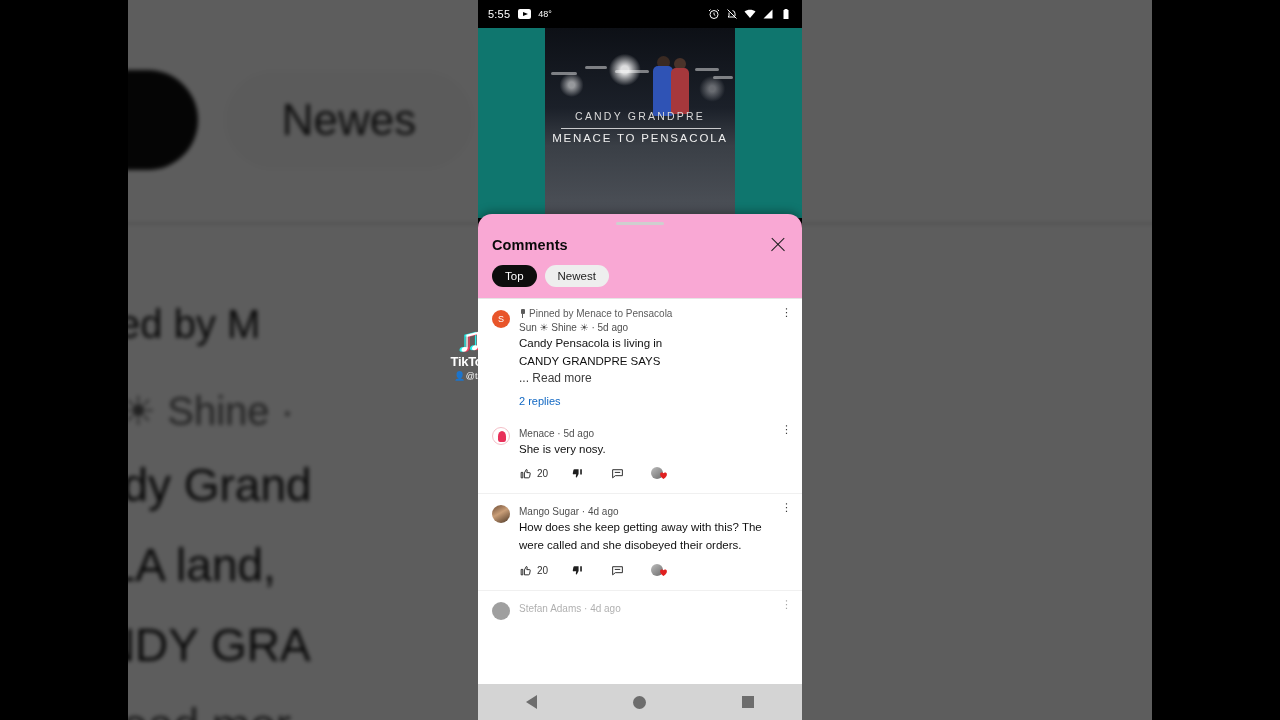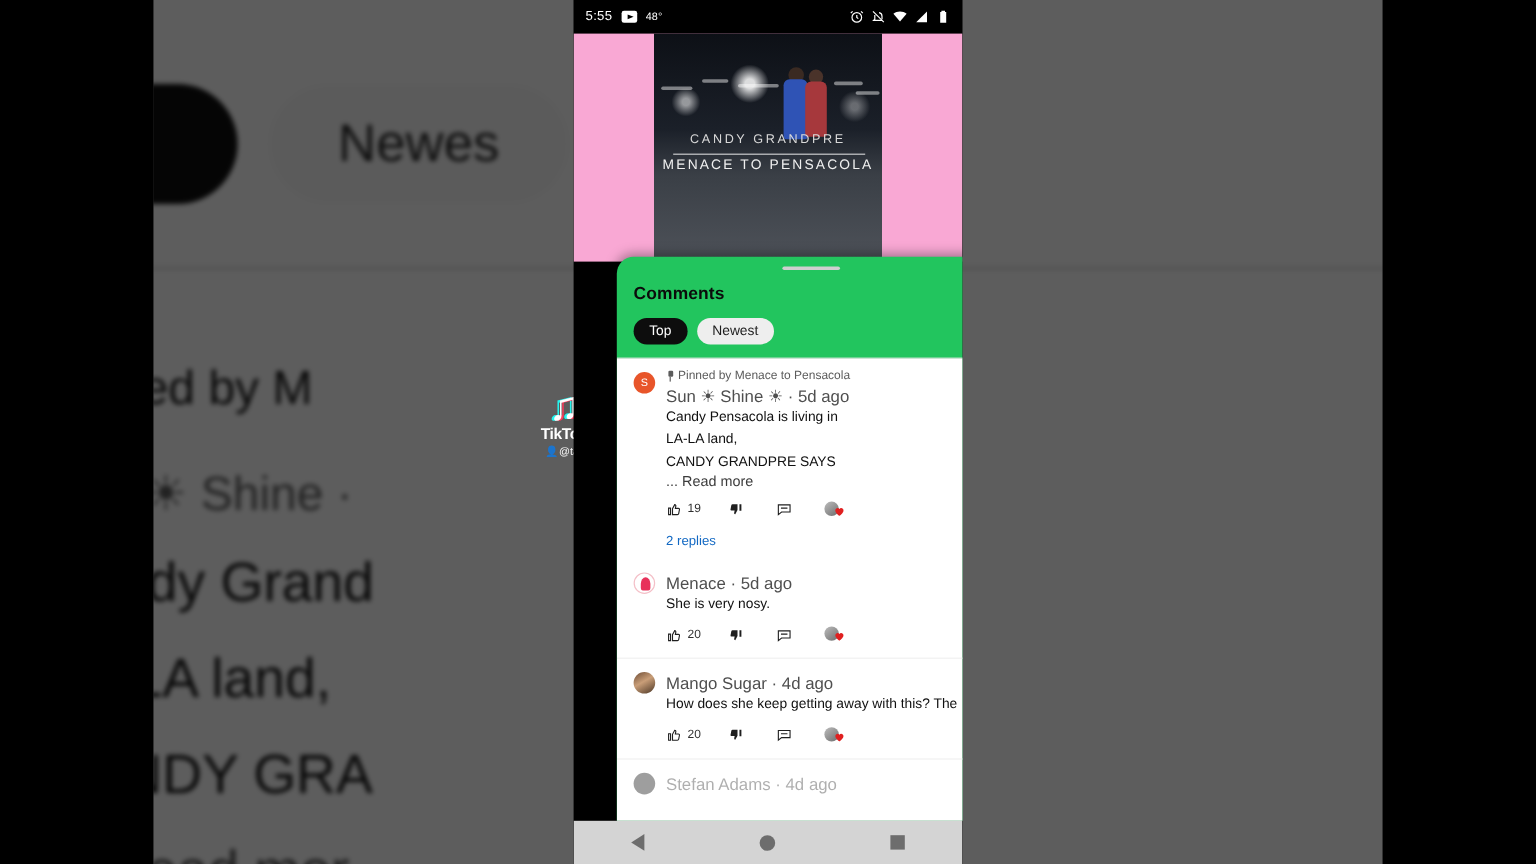--- a/index.html
+++ b/index.html
@@ -56,21 +56,21 @@
 
   .statusbar { position:relative; height:28px; background:#000; color:#fff; display:flex; align-items:center; padding:0 10px;}
   .sb-time { font-size:11px; letter-spacing:.2px; }
   .sb-yt { width:13px; height:10px; background:#fff; border-radius:2px; margin-left:8px; position:relative;}
   .sb-yt:after{ content:""; position:absolute; left:5px; top:2.5px; border-left:5px solid #000; border-top:2.5px solid transparent; border-bottom:2.5px solid transparent;}
   .sb-temp { font-size:9px; margin-left:7px; }
   .sb-right { margin-left:auto; display:flex; align-items:center; gap:6px; }
   .ico { width:12px; height:12px; display:block; }
 
   
-  .video { position:relative; height:190px; background:#f9a8d4; }
+  .video { position:relative; height:190px; background:#0f766e; }
   .video-frame {
     position:absolute; left:67px; top:0; width:190px; height:190px;
     background:
       radial-gradient(circle at 42% 22%, rgba(255,255,255,.85) 0 4px, rgba(255,255,255,0) 16px),
       radial-gradient(circle at 14% 30%, rgba(255,255,255,.55) 0 3px, rgba(255,255,255,0) 12px),
       radial-gradient(circle at 88% 32%, rgba(255,255,255,.35) 0 3px, rgba(255,255,255,0) 13px),
       linear-gradient(180deg,#0d1016 0%, #1b2029 42%, #3a3f46 62%, #4e5259 100%);
     overflow:hidden;
   }
   .v-person-a { position:absolute; left:108px; top:38px; width:20px; height:50px; background:#2f53b5; border-radius:5px 5px 2px 2px;}
@@ -78,23 +78,22 @@
   .v-head-a { position:absolute; left:112px; top:28px; width:13px; height:13px; background:#3a2a22; border-radius:50%;}
   .v-head-b { position:absolute; left:129px; top:30px; width:12px; height:12px; background:#4a332a; border-radius:50%;}
   .v-streak { position:absolute; height:3px; background:rgba(255,255,255,.45); border-radius:2px;}
   .v-title-1 { position:absolute; left:0; right:0; top:82px; text-align:center; color:#d9d9d9; font-size:10.5px; letter-spacing:2.2px;}
   .v-rule { position:absolute; left:16px; right:14px; top:100px; height:1px; background:rgba(255,255,255,.75);}
   .v-title-2 { position:absolute; left:0; right:0; top:104px; text-align:center; color:#efefef; font-size:11.5px; letter-spacing:1.8px;}
 
   
   .sheet {
     position:absolute; left:0; top:214px; width:324px; height:470px;
-    background:#22c55e; border-radius:14px 14px 0 0; overflow:hidden;
+    background:#f9a8d4; border-radius:14px 14px 0 0; overflow:hidden;
     box-shadow:0 -2px 10px rgba(0,0,0,.35);
-    margin-left:36px;
   }
   .handle { width:48px; height:3px; border-radius:2px; background:#cfcfcf; margin:8px auto 0; }
   .sheet-head { display:flex; align-items:center; padding:10px 14px 0 14px; }
   .sheet-title { font-size:14.5px; font-weight:bold; color:#0b0b0b; letter-spacing:.1px;}
   .close-btn { margin-left:auto; width:20px; height:20px; position:relative; }
   .close-btn:before, .close-btn:after { content:""; position:absolute; left:1px; top:9px; width:18px; height:1.4px; background:#1c1c1c;}
   .close-btn:before { transform:rotate(45deg); }
   .close-btn:after { transform:rotate(-45deg); }
 
   .chips { display:flex; gap:8px; padding:10px 14px 11px 14px; }
@@ -111,21 +110,21 @@
   .av-bell { background:#fff; border:1px solid #f4c0c8; position:relative; overflow:hidden;}
   .av-bell:after { content:""; position:absolute; left:5px; top:3px; width:8px; height:11px; background:#e8315a;
                    border-radius:50% 50% 22% 22%; }
   .av-photo { background:linear-gradient(150deg,#6b4a33 0%, #c99e78 45%, #4a3524 100%); }
   .av-dark { background:#2a2a2a; }
   .body { flex:1; padding-left:9px; padding-right:16px; }
   .meta { font-size:10px; color:#5c5c5c; display:flex; align-items:center; gap:3px; }
   .pin-ico { display:inline-block; width:7px; height:9px; position:relative; }
   .pin-ico:before{ content:""; position:absolute; left:1.5px; top:0; width:4px; height:5px; background:#5c5c5c; border-radius:1px;}
   .pin-ico:after { content:""; position:absolute; left:3px; top:5px; width:1px; height:4px; background:#5c5c5c;}
-  .author { font-size:14px; color:#4f4f4f; margin-top:3px; }
+  .author { font-size:10px; color:#4f4f4f; margin-top:3px; }
   .ctext { font-size:11.5px; color:#101010; line-height:1.42; margin-top:2px; }
   .readmore { font-size:12px; color:#3c3c3c; margin-top:1px; }
   .kebab { position:absolute; right:10px; top:10px; font-size:11px; color:#3a3a3a; line-height:.62; letter-spacing:0; }
 
   .actions { display:flex; align-items:center; gap:0; margin-top:7px; height:20px;}
   .act { display:flex; align-items:center; gap:5px; font-size:10px; color:#1f1f1f; }
   .act.thumbs { width:52px; }
   .act.down { width:40px; }
   .act.reply { width:40px; }
   .count { font-size:10px; color:#303030; }
@@ -236,49 +235,23 @@
 
         <div class="comment">
           <div class="avatar av-s">S</div>
           <div class="body">
             <div class="meta">
               <span class="pin-ico"></span>
               <span>Pinned by Menace to Pensacola</span>
             </div>
             <div class="author">Sun ☀ Shine ☀ · 5d ago</div>
             <div class="ctext">Candy Pensacola is living in</div>
-            <div class="ctext">LA-LA land,</div>
             <div class="ctext">CANDY GRANDPRE SAYS</div>
             <div class="readmore">... Read more</div>
 
-            <div class="actions">
-              <span class="act thumbs">
-                <svg width="13" height="13" viewBox="0 0 24 24" fill="none" stroke="#1f1f1f" stroke-width="1.7">
-                    <path d="M7 10v10H4V10h3zm3 10h7.5a2 2 0 0 0 2-1.6l1.2-6A1.6 1.6 0 0 0 19 10.4h-4.6l.7-3.5A1.8 1.8 0 0 0 13.4 4.7L10 11v9z"></path>
-                  </svg>
-                <span class="count">19</span>
-              </span>
-              <span class="act down">
-                <svg width="13" height="13" viewBox="0 0 24 24" fill="#1f1f1f">
-                    <path d="M17 4v10h3V4h-3zm-3 0H6.5a2 2 0 0 0-2 1.6l-1.2 6A1.6 1.6 0 0 0 5 13.6h4.6l-.7 3.5A1.8 1.8 0 0 0 10.6 19.3L14 13V4z"></path>
-                  </svg>
-              </span>
-              <span class="act reply">
-                <svg width="13" height="13" viewBox="0 0 24 24" fill="none" stroke="#1f1f1f" stroke-width="1.7">
-                    <path d="M3 5h18v11H8l-5 4V5z"></path>
-                    <path d="M7 10h10"></path>
-                  </svg>
-              </span>
-              <span class="heartbadge">
-                <span class="hb-av"></span>
-                <svg class="hb-heart" viewBox="0 0 24 24" fill="#e02020">
-                    <path d="M12 21s-9-5.7-9-11.3A5 5 0 0 1 12 6a5 5 0 0 1 9 3.7C21 15.3 12 21 12 21z"></path>
-                  </svg>
-              </span>
-            </div>
           </div>
           <div class="kebab">⋮</div>
         </div>
         <div class="replies">2 replies</div>
 
         <div class="comment">
           <div class="avatar av-bell"></div>
           <div class="body">
             <div class="author">Menace · 5d ago</div>
             <div class="ctext">She is very nosy.</div>
@@ -311,20 +284,21 @@
           <div class="kebab">⋮</div>
         </div>
 
         <div class="sep"></div>
 
         <div class="comment">
           <div class="avatar av-photo"></div>
           <div class="body">
             <div class="author">Mango Sugar · 4d ago</div>
             <div class="ctext">How does she keep getting away with this? The</div>
+            <div class="ctext">were called and she disobeyed their orders.</div>
             <div class="actions">
               <span class="act thumbs">
                 <svg width="13" height="13" viewBox="0 0 24 24" fill="none" stroke="#1f1f1f" stroke-width="1.7">
                     <path d="M7 10v10H4V10h3zm3 10h7.5a2 2 0 0 0 2-1.6l1.2-6A1.6 1.6 0 0 0 19 10.4h-4.6l.7-3.5A1.8 1.8 0 0 0 13.4 4.7L10 11v9z"></path>
                   </svg>
                 <span class="count">20</span>
               </span>
               <span class="act down">
                 <svg width="13" height="13" viewBox="0 0 24 24" fill="#1f1f1f">
                     <path d="M17 4v10h3V4h-3zm-3 0H6.5a2 2 0 0 0-2 1.6l-1.2 6A1.6 1.6 0 0 0 5 13.6h4.6l-.7 3.5A1.8 1.8 0 0 0 10.6 19.3L14 13V4z"></path>

